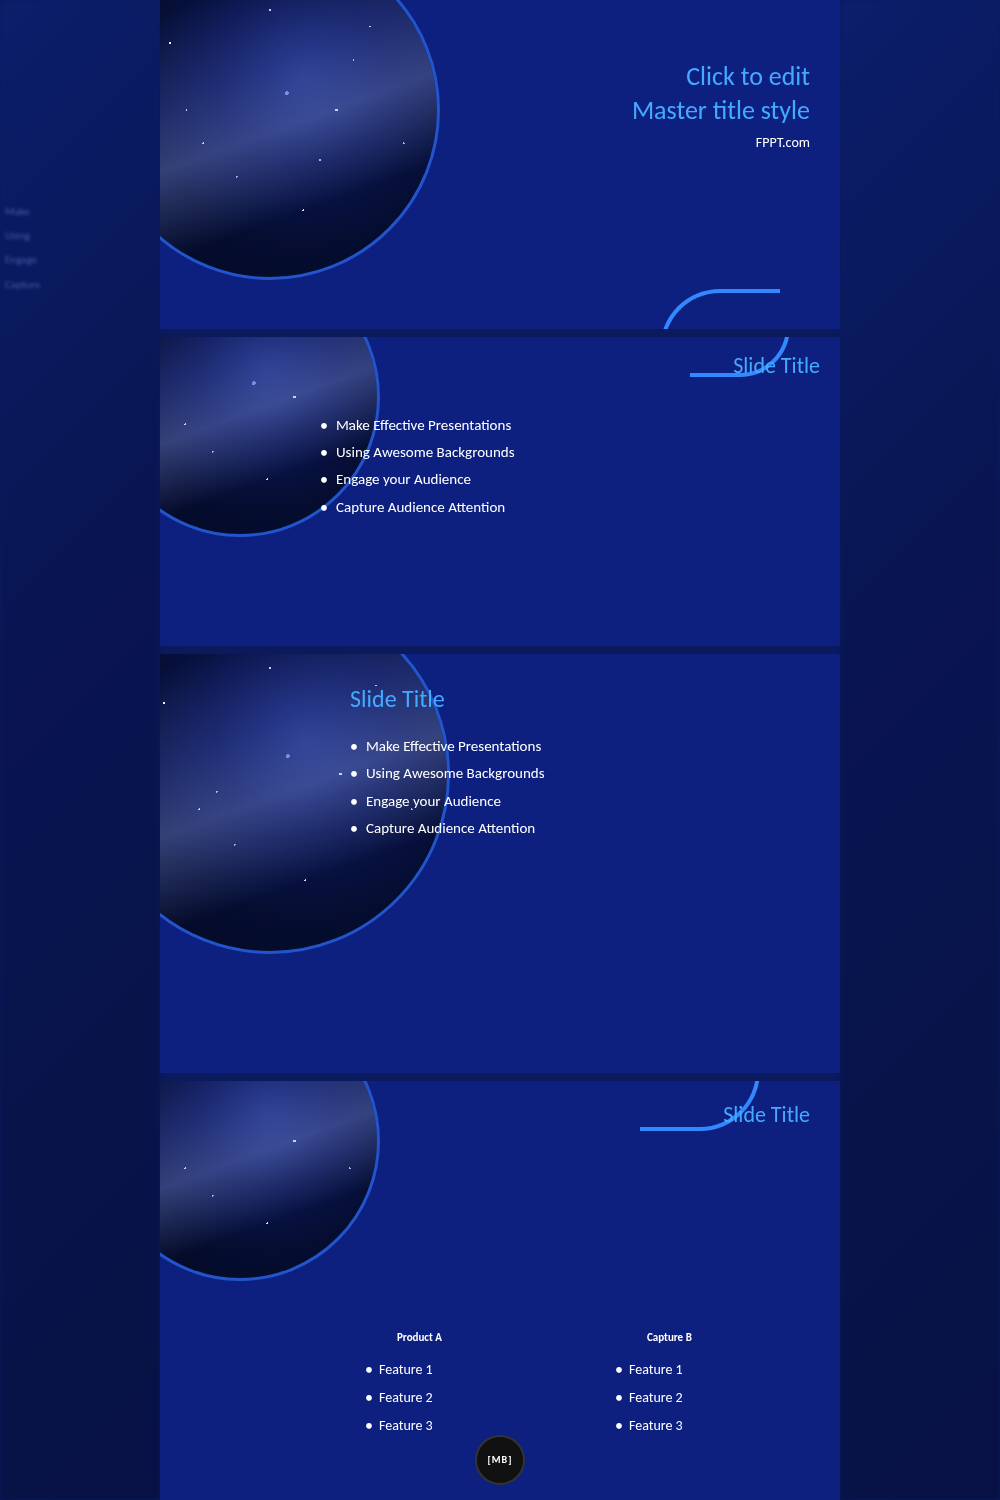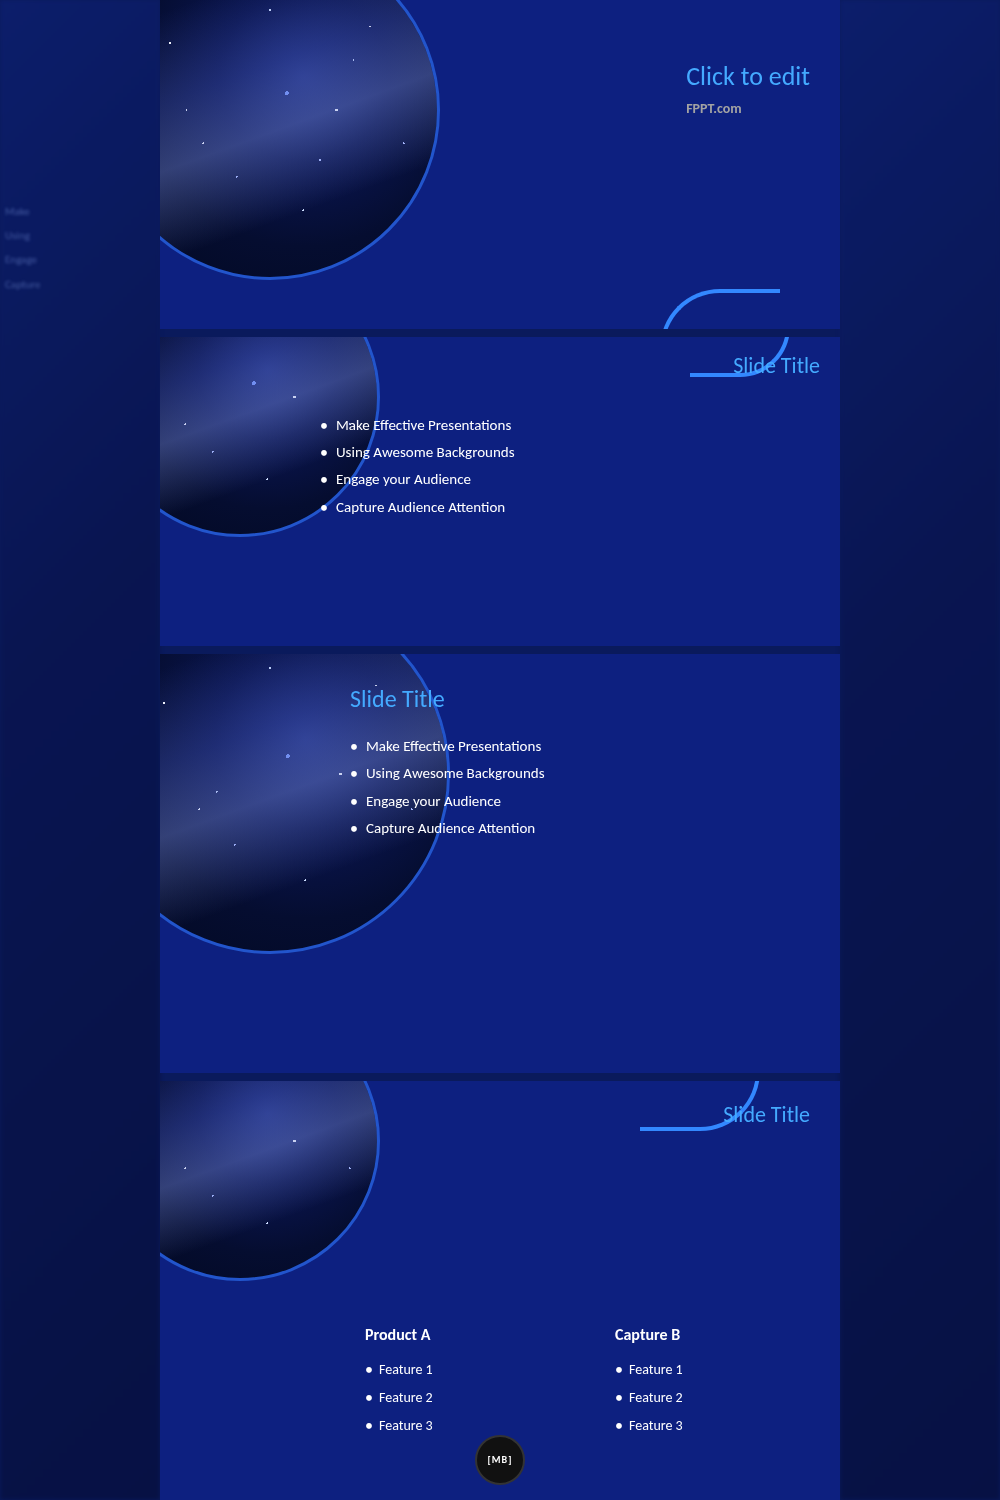--- a/index.html
+++ b/index.html
@@ -96,40 +96,41 @@
     .slide-1-milkyway {
       position: absolute;
       inset: 0;
       background: linear-gradient(160deg, transparent 20%, rgba(80, 100, 200, 0.3) 40%, rgba(120, 140, 220, 0.4) 55%, transparent 75%);
     }
 
     .slide-1-content {
       position: absolute;
       right: 30px;
       top: 60px;
+      text-align: right;
     }
 
     .slide-1-title-line1 {
       color: #44aaff;
       font-size: 26px;
       font-weight: 400;
       line-height: 1.3;
     }
 
     .slide-1-title-line2 {
       color: #44aaff;
       font-size: 26px;
       font-weight: 400;
       line-height: 1.3;
     }
 
     .slide-1-subtitle {
-      color: #a3a3a3;
+      color: #ffffff;
       font-size: 14px;
-      font-weight: 700;
+      font-weight: 400;
       margin-top: 6px;
     }
 
     
     .slide-1-arc {
       position: absolute;
       bottom: -20px;
       right: 60px;
       width: 120px;
       height: 60px;
@@ -363,23 +364,24 @@
       display: flex;
       justify-content: space-around;
     }
 
     .comparison-col {
       min-width: 160px;
     }
 
     .comparison-col-title {
       color: #ffffff;
-      font-size: 16px;
+      font-size: 11px;
       font-weight: 700;
       margin-bottom: 12px;
+      margin-left: 32px;
     }
 
     .comparison-bullets {
       list-style: none;
     }
 
     .comparison-bullets li {
       color: #ffffff;
       font-size: 14px;
       line-height: 2;
@@ -441,20 +443,21 @@
 
     <div class="slide-1-circle">
       <div class="slide-1-stars"></div>
       <div class="slide-1-milkyway"></div>
     </div>
 
     <div class="slide-1-arc"></div>
 
     <div class="slide-1-content">
       <div class="slide-1-title-line1">Click to edit</div>
+      <div class="slide-1-title-line2">Master title style</div>
       <div class="slide-1-subtitle">FPPT.com</div>
     </div>
   </div>
 
   <div class="slide slide-2">
 
     <div class="slide-2-circle">
       <div class="slide-2-stars"></div>
       <div class="slide-2-milkyway"></div>
     </div>

